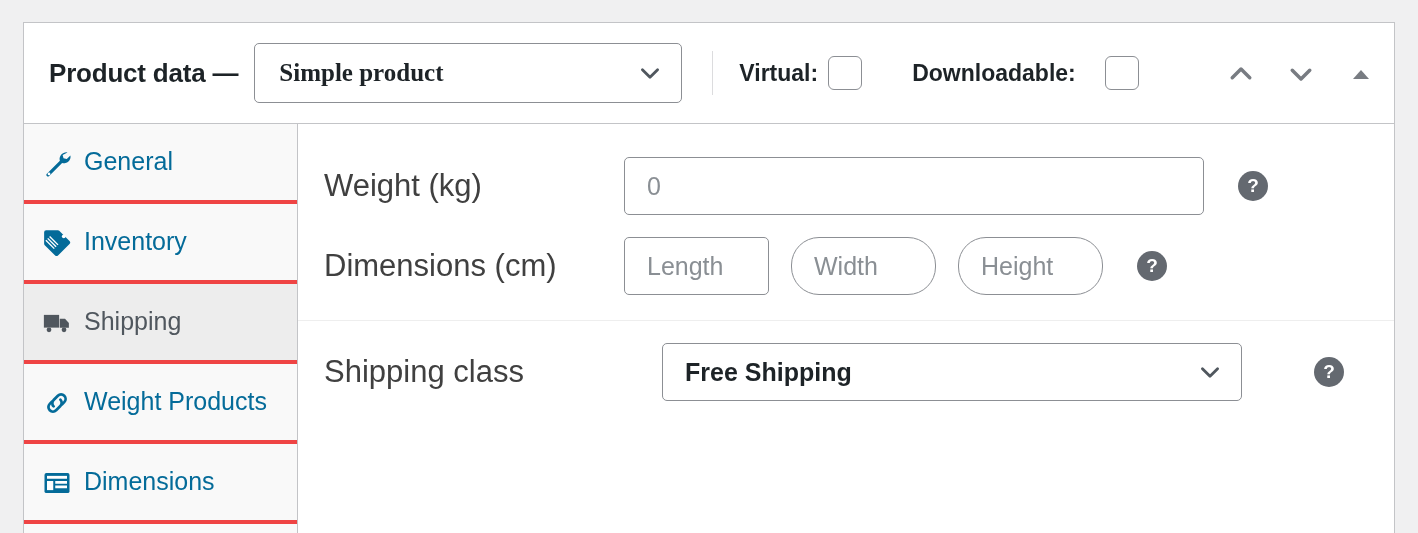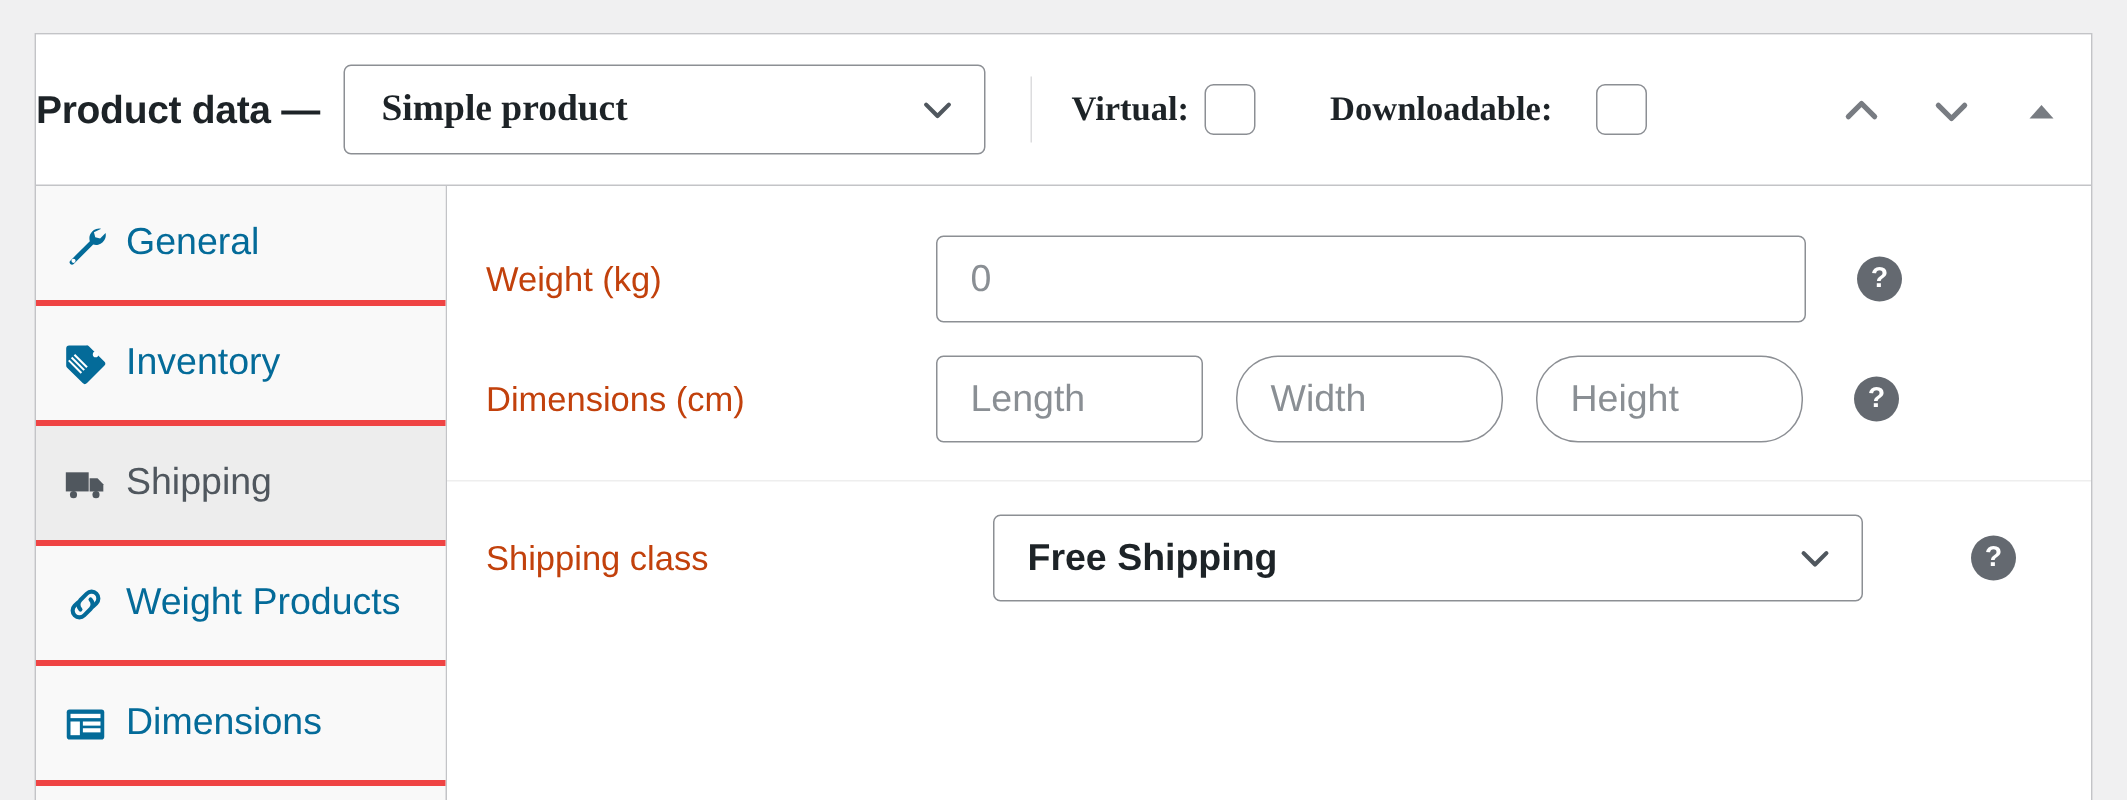--- a/index.html
+++ b/index.html
@@ -21,20 +21,21 @@
   }
 
   
   #panel-header {
     position: relative;
     height: 101px;
     border-bottom: 1px solid #c3c4c7;
     background: #ffffff;
     display: flex;
     align-items: center;
+    padding-left: 25px;
   }
   #product-data-title {
     font-size: 26px;
     font-weight: bold;
     color: #1d2327;
     letter-spacing: -0.2px;
     white-space: nowrap;
   }
   #product-type-select {
     margin-left: 16px;
@@ -64,21 +65,20 @@
   .hdr-divider {
     width: 1px; height: 44px;
     background: #dcdcde;
     margin-left: 30px;
     margin-right: 26px;
   }
   .cb-group {
     display: flex;
     align-items: center;
     white-space: nowrap;
-    font-family: Liberation Serif, serif;
   }
   .cb-group + .cb-group { margin-left: 50px; gap: 19px; }
   .cb-label {
     font-size: 23px;
     font-weight: bold;
     color: #1d2327;
   }
   .cbox {
     margin-left: 10px;
     width: 34px; height: 34px;
@@ -147,38 +147,38 @@
   .form-section { padding-bottom: 14px; }
   .form-section.bordered { border-bottom: 1px solid #eeeeee; }
   .form-row {
     display: flex;
     align-items: center;
     padding: 11px 0 11px 26px;
   }
   .form-label {
     width: 300px;
     flex: 0 0 300px;
-    font-size: 23px;
-    color: #c2410c;
+    font-size: 31px;
+    color: #404040;
   }
   .field {
     height: 58px;
     border: 1px solid #8c8f94;
     border-radius: 5px;
     background: #fff;
     display: flex;
     align-items: center;
     padding: 0 18px 0 22px;
     font-size: 25px;
     color: #1d2327;
     cursor: text;
   }
   .field.placeholder { color: #8a8f94; }
   #weight-field { width: 580px; }
-  .dim-field { width: 178px; }
+  .dim-field { width: 145px; }
   .dim-field + .dim-field { margin-left: 22px; border-radius: 28px; }
   #shipping-class-field {
     width: 580px;
     cursor: pointer;
     font-weight: bold;
   }
   #shipping-class-field .sel-text { flex: 1; white-space: nowrap; }
   .help-tip {
     width: 30px; height: 30px;
     margin-left: 34px;

